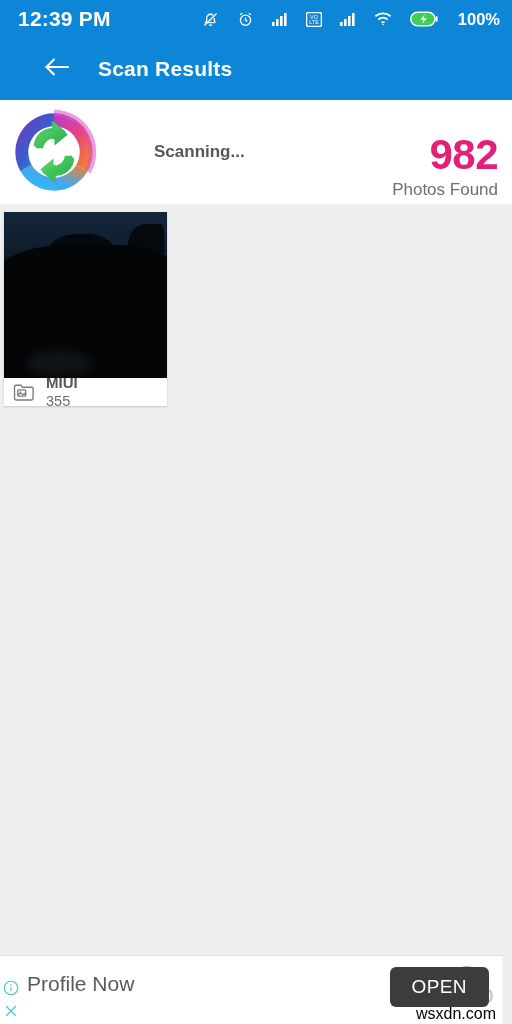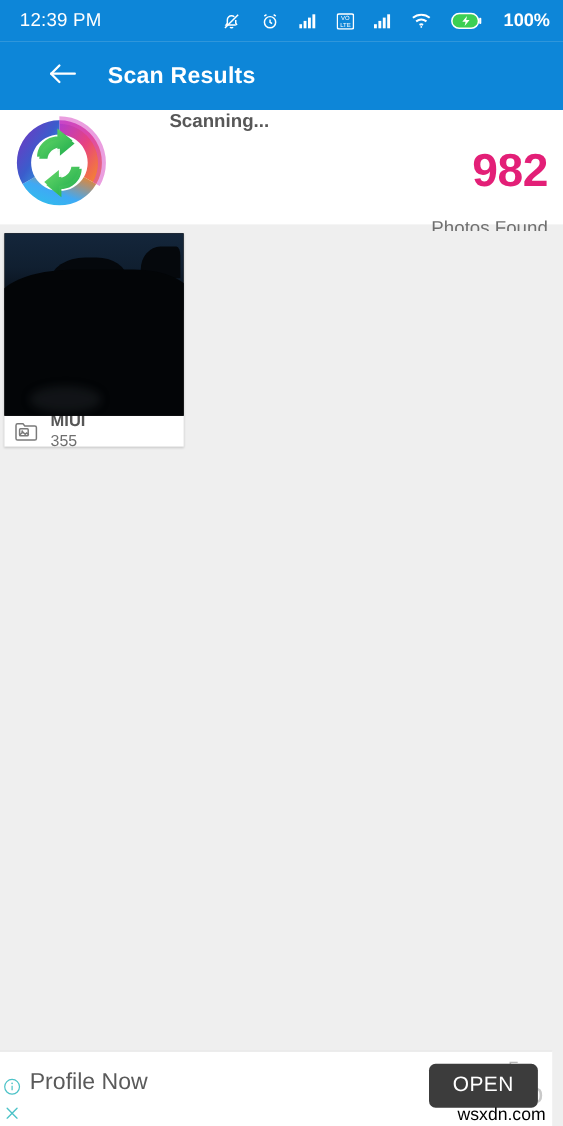--- a/index.html
+++ b/index.html
@@ -20,22 +20,22 @@
     height: 38px;
     background: #0d86d8;
     display: flex;
     align-items: center;
     justify-content: space-between;
     padding: 0 12px 0 18px;
     box-sizing: border-box;
   }
   .status-time {
     color: #ffffff;
-    font-size: 17px;
-    font-weight: normal;
+    font-size: 21px;
+    font-weight: bold;
     letter-spacing: 0.2px;
   }
   .status-icons {
     display: flex;
     align-items: center;
     gap: 18px;
   }
   .status-icons svg { display: block; }
   .battery-pct {
     color: #ffffff;
@@ -67,21 +67,21 @@
     font-weight: bold;
     margin-left: 24px;
     letter-spacing: 0.2px;
   }
 
   
   .scan-summary {
     height: 104px;
     background: #ffffff;
     display: flex;
-    align-items: flex-start;
+    align-items: center;
     position: relative;
     box-sizing: border-box;
   }
   .logo-wrap {
     width: 96px;
     height: 96px;
     margin-left: 6px;
     flex: 0 0 auto;
     display: flex;
     align-items: center;
@@ -104,21 +104,21 @@
     font-size: 42px;
     font-weight: bold;
     line-height: 44px;
     letter-spacing: -0.5px;
     margin-top: 19px;
   }
   .count-label {
     color: #6f6f6f;
     font-size: 17px;
     line-height: 22px;
-    margin-top: 20px;
+    margin-top: 2px;
   }
 
   
   .results-area {
     position: absolute;
     top: 210px;
     left: 0;
     right: 0;
     bottom: 68px;
     background: #efefef;

